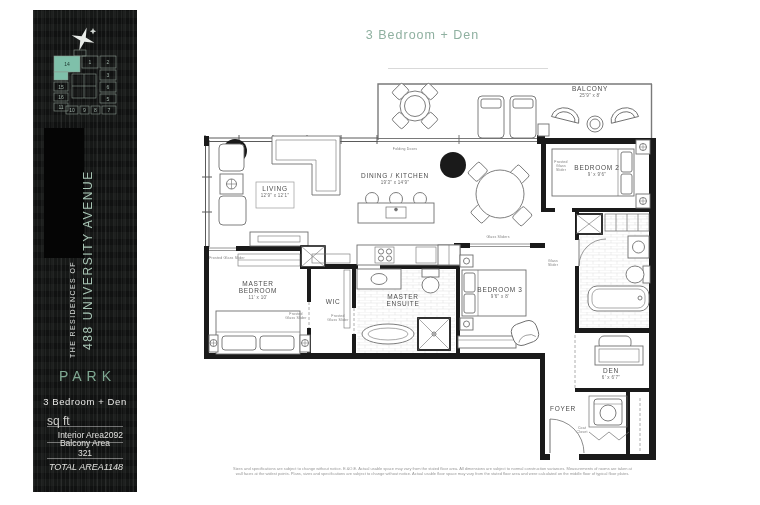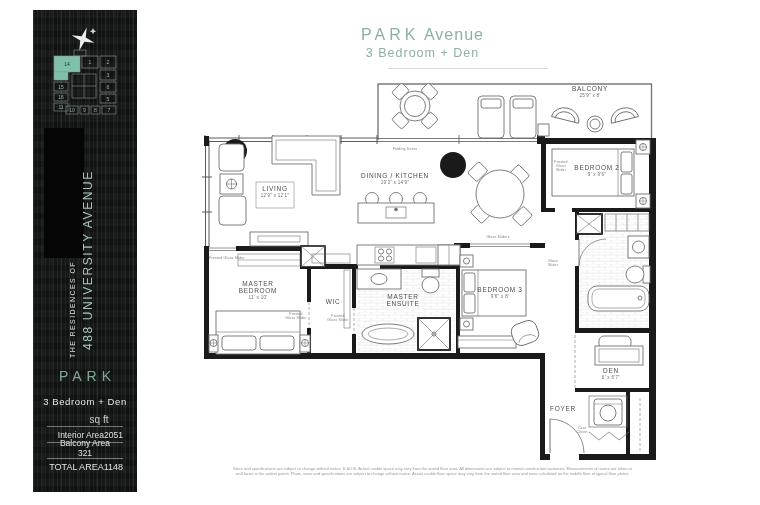--- a/index.html
+++ b/index.html
@@ -16,25 +16,25 @@
   .star{position:absolute;left:36px;top:16px;}
   #keyplate{position:absolute;left:13px;top:36px;}
   #blackpanel{position:absolute;left:11px;top:118px;width:40px;height:130px;background:#050505;}
   .vtext{position:absolute;writing-mode:vertical-rl;transform:rotate(180deg);white-space:nowrap;}
   #bname{left:48px;top:120px;height:220px;font-size:12px;letter-spacing:1.6px;color:#a9c6b6;}
   #bprefix{left:36px;top:238px;height:110px;font-size:7px;letter-spacing:1.4px;color:#d9ddda;}
   #sb-park{position:absolute;left:0;top:358px;width:104px;text-align:center;
     color:#7fa892;font-size:14px;letter-spacing:5px;padding-left:5px;box-sizing:border-box;}
   #sb-type{position:absolute;left:0;top:386px;width:104px;text-align:center;
     color:#e8e8e6;font-size:9.5px;letter-spacing:0.6px;}
-  #sb-sqft{position:absolute;left:28px;top:404px;width:76px;text-align:center;
-    color:#cfcfcc;font-size:10px;}
+  #sb-sqft{position:absolute;left:14px;top:404px;width:76px;text-align:left;
+    color:#cfcfcc;font-size:12px;}
   .arearow{position:absolute;left:14px;width:76px;height:15px;border-top:1px solid rgba(255,255,255,0.4);
     color:#e2e2df;font-size:8.5px;display:flex;justify-content:flex-end;align-items:center;}
-  #row0{top:416px;} #row1{top:432px;flex-direction:column;} #row2{top:448px;font-size:9px;}
+  #row0{top:416px;} #row1{top:432px;flex-direction:column;} #row2{top:448px;font-size:9px;font-style:italic;}
 
   
   #header{position:absolute;left:200px;top:26px;width:445px;text-align:center;color:#8fb0a0;}
   #h-line1{font-size:16px;letter-spacing:1px;}
   #h-line1 .big{letter-spacing:4px;}
   #h-line2{font-size:12.5px;letter-spacing:1px;margin-top:2px;}
   #h-rule{position:absolute;left:388px;top:68px;width:160px;height:1px;background:#d9d9d9;}
 
   
   #plan{position:absolute;left:200px;top:78px;width:465px;height:385px;}
@@ -100,37 +100,33 @@
     <div id="blackpanel"></div>
     <div id="bname" class="vtext">488 UNIVERSITY AVENUE</div>
     <div id="bprefix" class="vtext">THE RESIDENCES OF</div>
 
     <div id="sb-park">PARK</div>
     <div id="sb-type">3 Bedroom + Den</div>
     <div id="sb-sqft">sq ft</div>
 
     <div id="row0" class="arearow">
       <span>Interior Area</span>
-      <span>2051</span>
+      <span>2092</span>
     </div>
     <div id="row1" class="arearow">
       <span>Balcony Area</span>
       <span>321</span>
     </div>
     <div id="row2" class="arearow">
       <span>TOTAL AREA</span>
       <span>1148</span>
     </div>
   </div>
 
   <div id="header">
-    <div id="h-line1">
-      <span class="big">PARK</span>
-      <span>Avenue</span>
-    </div>
     <div id="h-line2">3 Bedroom + Den</div>
   </div>
   <div id="h-rule"></div>
 
   <div id="plan">
     <svg width="465" height="385" viewBox="0 0 465 385">
       <defs>
         <pattern id="tiles" width="12" height="6" patternUnits="userSpaceOnUse">
           <path d="M0,0 H12 M0,3 H12 M3,0 V3 M9,3 V6" stroke="#e0e0e0" stroke-width="0.5" fill="none"></path>
         </pattern>

